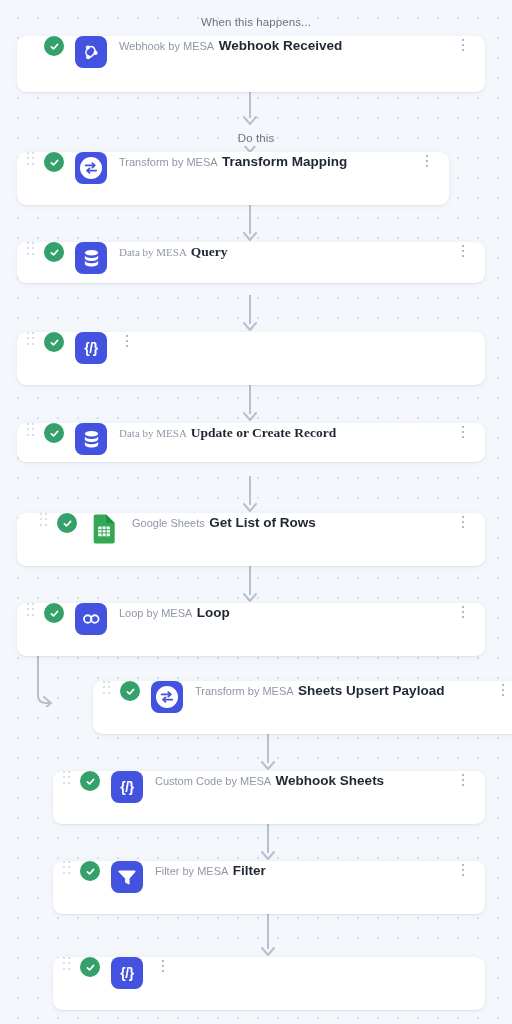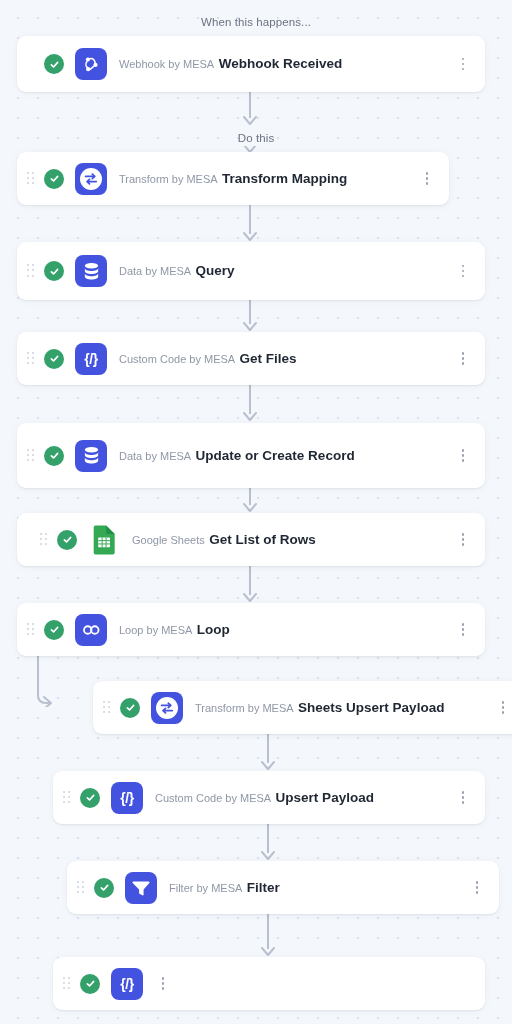--- a/index.html
+++ b/index.html
@@ -44,21 +44,21 @@
   }
   .connector svg { display: block; }
 
   
   .card {
     position: absolute;
     background: #ffffff;
     border-radius: 9px;
     box-shadow: 0 1px 2px rgba(17,24,39,.07), 0 1px 8px rgba(17,24,39,.045);
     display: flex;
-    align-items: center;
+    align-items: flex-start;
     padding: 0 14px 0 10px;
   }
 
   .drag-handle {
     width: 8px;
     height: 14px;
     display: grid;
     grid-template-columns: 1fr 1fr;
     grid-template-rows: 1fr 1fr 1fr;
     gap: 2px 2px;
@@ -290,21 +290,21 @@
      <span class="card-text">
        <span class="card-sub">Transform by MESA</span>
        <span class="card-title">Transform Mapping</span>
      </span>
      <span class="kebab">
        <i></i>
           <i></i>
           <i></i>
      </span>
       </div>
-      <div class="card" style="top: 242px; left: 17px; width: 468px; height: 58px;">
+      <div class="card" style="top: 242px; left: 17px; width: 468px; height: 41px; font-family: Liberation Serif, serif;">
         <span class="drag-handle ">
        <i></i>
           <i></i>
           <i></i>
           <i></i>
           <i></i>
           <i></i>
      </span>
      <span class="status-badge">
        <svg width="11" height="11" viewBox="0 0 14 14" fill="none" stroke="#ffffff" stroke-width="2.1" stroke-linecap="round" stroke-linejoin="round">
@@ -340,31 +340,27 @@
           <i></i>
      </span>
      <span class="status-badge">
        <svg width="11" height="11" viewBox="0 0 14 14" fill="none" stroke="#ffffff" stroke-width="2.1" stroke-linecap="round" stroke-linejoin="round">
      <path d="M3 7.4 L5.8 10.1 L11 4.3"></path>
    </svg>
      </span>
      <span class="app-icon brand">
        <span class="code-glyph">{/}</span>
      </span>
-     <span class="card-text">
-       <span class="card-sub">Custom Code by MESA</span>
-       <span class="card-title">Get Files</span>
-     </span>
-     <span class="kebab">
-       <i></i>
-          <i></i>
-          <i></i>
-     </span>
-      </div>
-      <div class="card" style="top: 423px; left: 17px; width: 468px; height: 65px;">
+     <span class="kebab">
+       <i></i>
+          <i></i>
+          <i></i>
+     </span>
+      </div>
+      <div class="card" style="top: 423px; left: 17px; width: 468px; height: 39px; font-family: Liberation Serif, serif;">
         <span class="drag-handle ">
        <i></i>
           <i></i>
           <i></i>
           <i></i>
           <i></i>
           <i></i>
      </span>
      <span class="status-badge">
        <svg width="11" height="11" viewBox="0 0 14 14" fill="none" stroke="#ffffff" stroke-width="2.1" stroke-linecap="round" stroke-linejoin="round">
@@ -505,29 +501,29 @@
      <span class="status-badge">
        <svg width="11" height="11" viewBox="0 0 14 14" fill="none" stroke="#ffffff" stroke-width="2.1" stroke-linecap="round" stroke-linejoin="round">
      <path d="M3 7.4 L5.8 10.1 L11 4.3"></path>
    </svg>
      </span>
      <span class="app-icon brand">
        <span class="code-glyph">{/}</span>
      </span>
      <span class="card-text">
        <span class="card-sub">Custom Code by MESA</span>
-       <span class="card-title">Upsert Payload</span>
-     </span>
-     <span class="kebab">
-       <i></i>
-          <i></i>
-          <i></i>
-     </span>
-      </div>
-      <div class="card" style="top: 861px; left: 53px; width: 432px; height: 53px; margin-left: 14px;">
+       <span class="card-title">Webhook Sheets</span>
+     </span>
+     <span class="kebab">
+       <i></i>
+          <i></i>
+          <i></i>
+     </span>
+      </div>
+      <div class="card" style="top: 861px; left: 53px; width: 432px; height: 53px;">
         <span class="drag-handle ">
        <i></i>
           <i></i>
           <i></i>
           <i></i>
           <i></i>
           <i></i>
      </span>
      <span class="status-badge">
        <svg width="11" height="11" viewBox="0 0 14 14" fill="none" stroke="#ffffff" stroke-width="2.1" stroke-linecap="round" stroke-linejoin="round">

